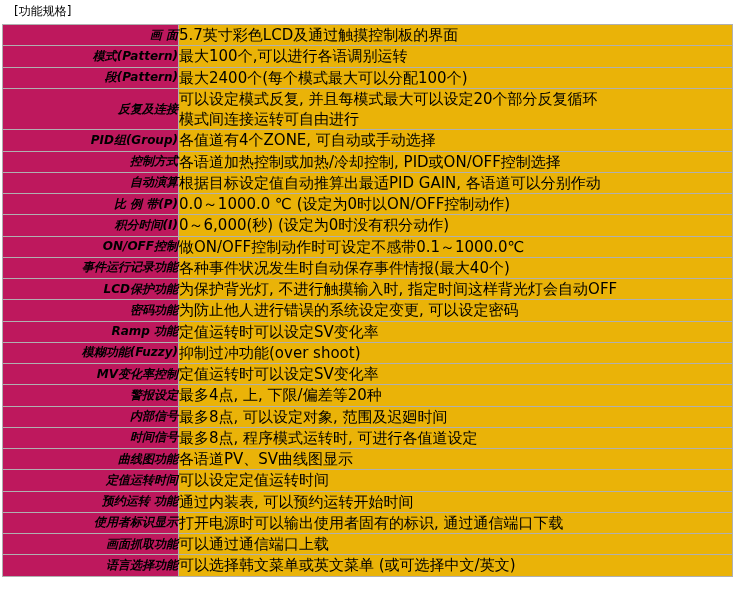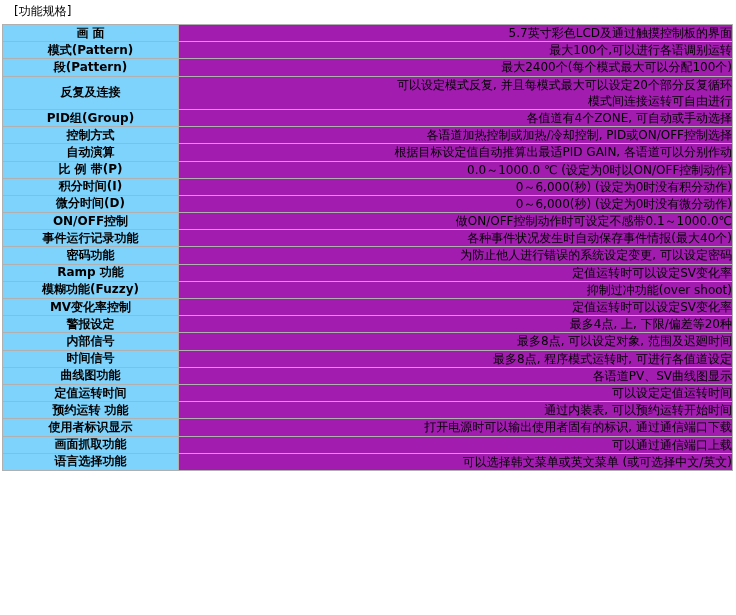--- a/index.html
+++ b/index.html
@@ -28,32 +28,33 @@
     margin-left: 2px;
     border: 1px solid #b0b0b0;
   }
   table.spec td {
     border: 1px solid #b0b0b0;
     padding: 0;
     vertical-align: middle;
   }
   td.label {
     width: 175px;
-    background: #7dd3fc;
-    text-align: center;
+    background: #be185d;
+    text-align: right;
     font-weight: bold;
     font-size: 12px;
     padding: 3px 2px;
     line-height: 1.25;
     white-space: nowrap;
+    font-style: italic;
   }
   td.value {
-    background: #a21caf;
-    text-align: right;
-    font-size: 12px;
+    background: #eab308;
+    text-align: left;
+    font-size: 15px;
     padding: 3px 4px;
     line-height: 1.35;
   }
   td.value .line {
     display: block;
   }
 </style>
 </head>
 <body>
 
@@ -110,35 +111,35 @@
           <span class="line">0.0～1000.0 ℃ (设定为0时以ON/OFF控制动作)</span>
         </td>
       </tr>
       <tr>
         <td class="label">积分时间(I)</td>
         <td class="value">
           <span class="line">0～6,000(秒) (设定为0时没有积分动作)</span>
         </td>
       </tr>
       <tr>
-        <td class="label">微分时间(D)</td>
-        <td class="value">
-          <span class="line">0～6,000(秒) (设定为0时没有微分动作)</span>
-        </td>
-      </tr>
-      <tr>
         <td class="label">ON/OFF控制</td>
         <td class="value">
           <span class="line">做ON/OFF控制动作时可设定不感带0.1～1000.0℃</span>
         </td>
       </tr>
       <tr>
         <td class="label">事件运行记录功能</td>
         <td class="value">
           <span class="line">各种事件状况发生时自动保存事件情报(最大40个)</span>
+        </td>
+      </tr>
+      <tr>
+        <td class="label">LCD保护功能</td>
+        <td class="value">
+          <span class="line">为保护背光灯, 不进行触摸输入时, 指定时间这样背光灯会自动OFF</span>
         </td>
       </tr>
       <tr>
         <td class="label">密码功能</td>
         <td class="value">
           <span class="line">为防止他人进行错误的系统设定变更, 可以设定密码</span>
         </td>
       </tr>
       <tr>
         <td class="label">Ramp 功能</td>

